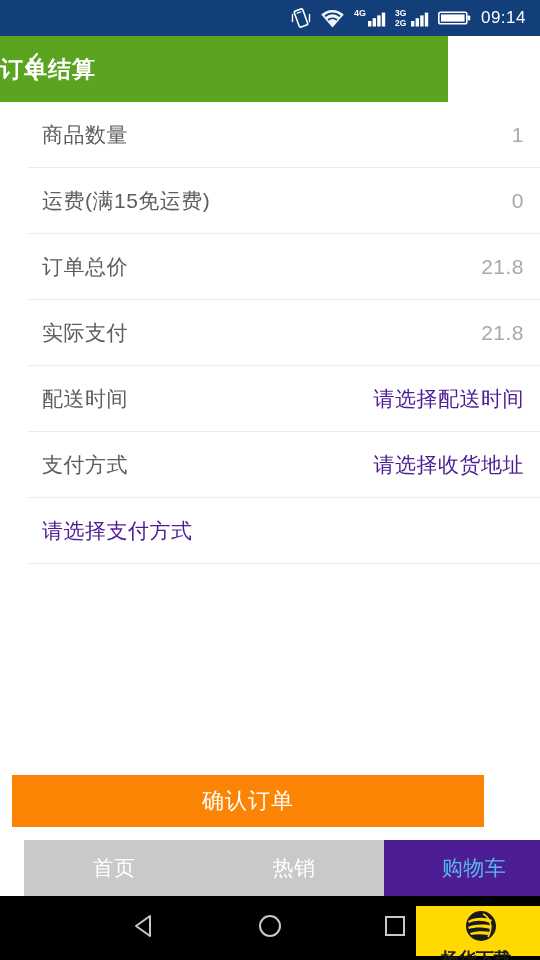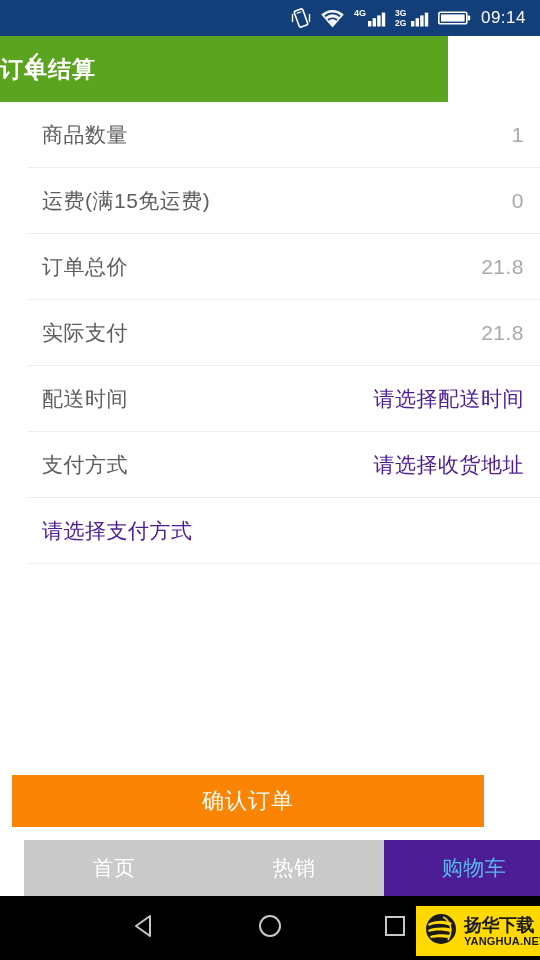--- a/index.html
+++ b/index.html
@@ -195,20 +195,21 @@
     position: absolute;
     right: 0;
     top: 906px;
     width: 124px;
     height: 50px;
     background: #ffd900;
     display: flex;
     align-items: center;
     padding-left: 5px;
     box-sizing: border-box;
+    flex-direction: column;
   }
   .wm-text {
     display: flex;
     flex-direction: column;
     justify-content: center;
     margin-left: 3px;
   }
   .wm-cn {
     color: #1a1a1a;
     font-size: 18px;

